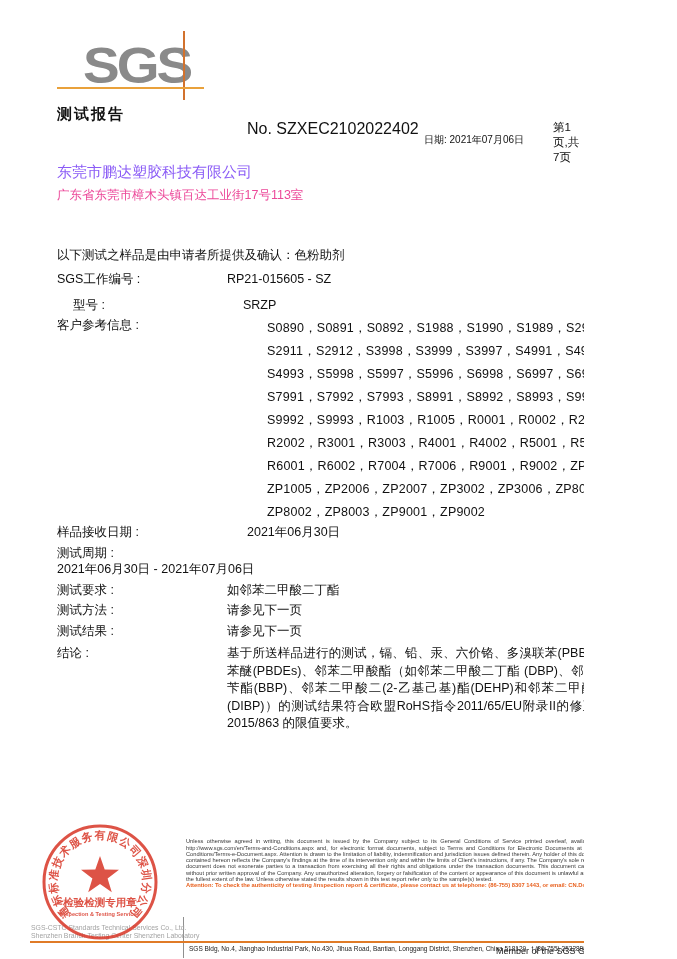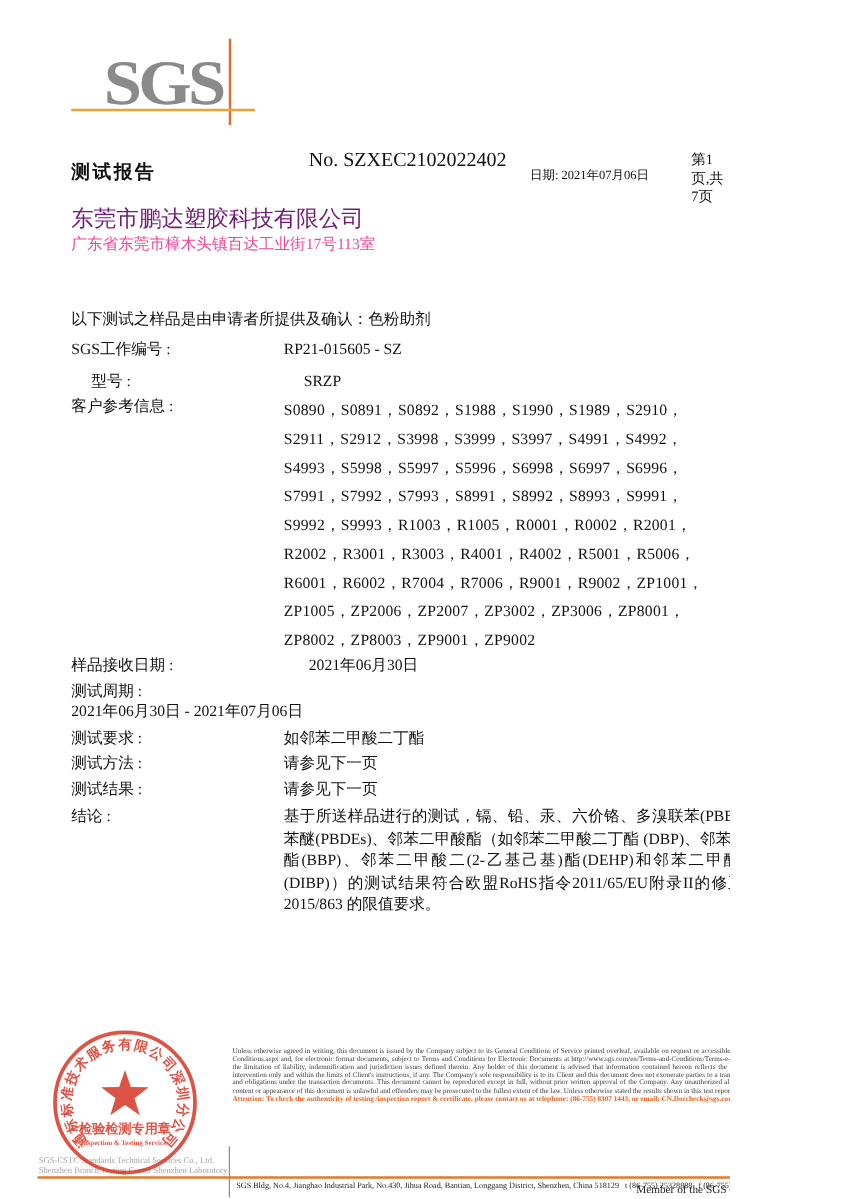--- a/index.html
+++ b/index.html
@@ -2,54 +2,54 @@
 <html><head>
 <meta charset="utf-8">
 <style>
   html,body{margin:0;padding:0;background:#ffffff;}
   body{
     width:677px;height:959px;
     font-family:"Liberation Sans","DejaVu Sans",sans-serif;
     color:#222;
     -webkit-font-smoothing:antialiased;
   }
-  .page{position:relative;width:584px;height:959px;background:#fff;overflow:hidden;font-family:Liberation Serif, serif;}
+  .page{position:relative;width:584px;height:959px;background:#fff;overflow:hidden;}
 
   
   .logo-text{
     position:absolute;left:83px;top:41px;
     font-size:55px;font-weight:700;line-height:1;
     letter-spacing:-3px;color:#8a8a8a;
     transform:scaleY(0.92);transform-origin:0 0;
   }
   .logo-vline{position:absolute;left:183px;top:31px;width:2px;height:69px;background:#d2722e;}
   .logo-hline{position:absolute;left:57px;top:87px;width:147px;height:2px;background:#e9a13b;}
 
   
-  .title{position:absolute;left:57px;top:128px;font-size:15px;font-weight:700;letter-spacing:2px;color:#111;}
+  .title{position:absolute;left:57px;top:105px;font-size:15px;font-weight:700;letter-spacing:2px;color:#111;}
   .report-no{position:absolute;left:247px;top:120px;font-size:16px;color:#111;}
   .report-date{position:absolute;left:424px;top:133px;font-size:10px;color:#111;}
   .page-info{position:absolute;left:553px;top:120px;font-size:11.5px;color:#111;}
 
   
-  .applicant-name{position:absolute;left:57px;top:163px;font-size:18px;color:#701a75;text-align:right;}
+  .applicant-name{position:absolute;left:57px;top:163px;font-size:15px;color:#8b5cf6;text-align:right;}
   .applicant-address{position:absolute;left:57px;top:187px;font-size:12.5px;color:#ec4899;}
 
   
   .intro{position:absolute;left:57px;top:247px;font-size:12.5px;color:#111;}
 
   
   .fields{position:absolute;left:57px;top:271px;width:591px;}
   .field-row{display:flex;align-items:flex-start;}
   .field-label{flex:none;width:170px;font-size:12.5px;line-height:16px;color:#111;}
   .field-value{flex:1;font-size:12.5px;line-height:16px;color:#111;white-space:pre-line;}
   .field-value.refs{line-height:23px;letter-spacing:0.2px;}
   .field-value.para{line-height:17.5px;text-align:justify;}
   .fields .field-row:nth-child(2){margin-top:10px;margin-left:16px;}
-  .fields .field-row:nth-child(3){margin-top:4px;}
+  .fields .field-row:nth-child(3){margin-top:4px;gap:40px;}
   .fields .field-row:nth-child(4){margin-top:0px;gap:20px;}
   .fields .field-row:nth-child(5){margin-top:5px;flex-direction:column;}
   .fields .field-row:nth-child(6){margin-top:5px;}
   .fields .field-row:nth-child(7){margin-top:4px;}
   .fields .field-row:nth-child(8){margin-top:5px;}
   .fields .field-row:nth-child(9){margin-top:6px;}
 
   
   .stamp{position:absolute;left:36px;top:818px;width:128px;height:128px;opacity:0.87;z-index:3;}
   .ring-char{font-size:11px;font-weight:700;fill:#d93a2b;}

